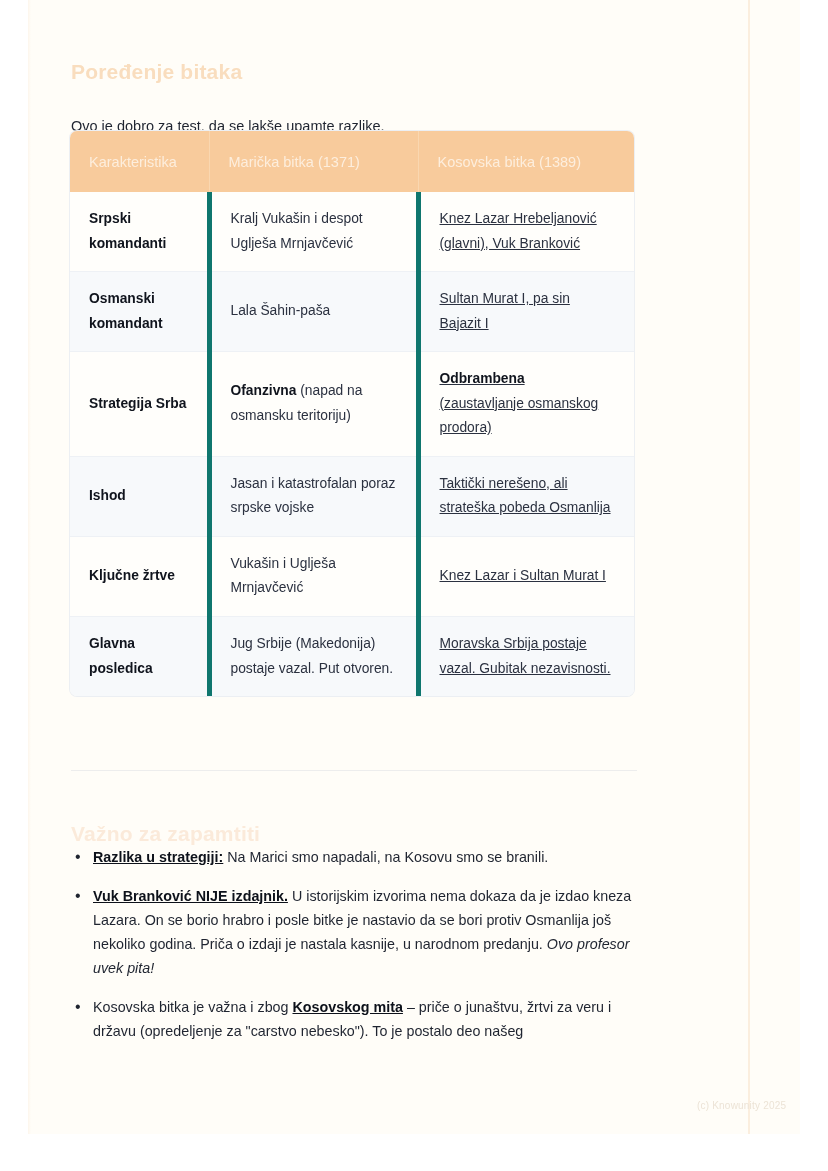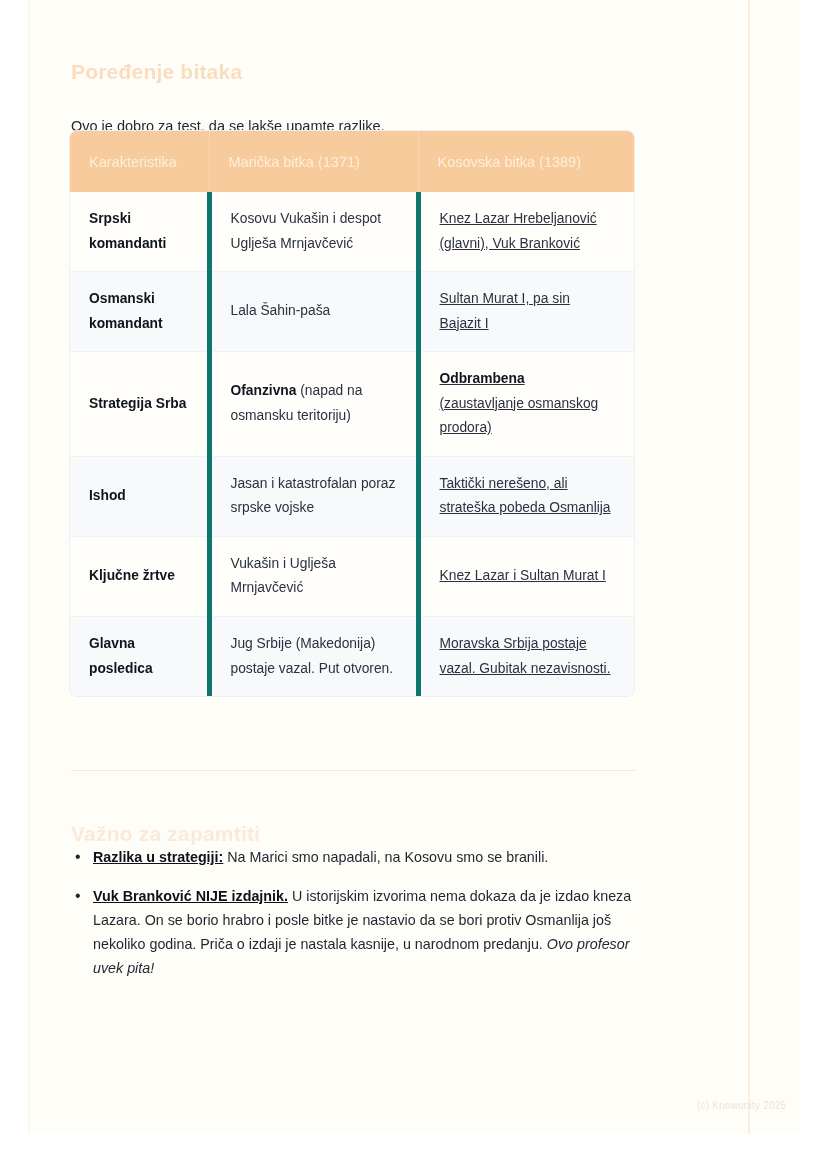--- a/index.html
+++ b/index.html
@@ -221,21 +221,21 @@
         <tr>
           <th>Karakteristika</th>
           <th>Marička bitka (1371)</th>
           <th>Kosovska bitka (1389)</th>
         </tr>
       </thead>
       <tbody>
 
         <tr>
           <td class="key">Srpski komandanti</td>
-          <td>Kosovu Vukašin i despot Uglješa Mrnjavčević</td>
+          <td>Kralj Vukašin i despot Uglješa Mrnjavčević</td>
           <td>Knez Lazar Hrebeljanović (glavni), Vuk Branković</td>
         </tr>
 
         <tr>
           <td class="key">Osmanski komandant</td>
           <td>Lala Šahin-paša</td>
           <td>Sultan Murat I, pa sin Bajazit I</td>
         </tr>
 
         <tr>
@@ -269,18 +269,19 @@
   <div class="divider"></div>
 
   <h2 class="h-section" id="heading-important">Važno za zapamtiti</h2>
 
   <ul class="bullets">
     <li><b>Razlika u strategiji:</b><span> Na Marici smo napadali, na Kosovu smo se branili.</span></li>
 
     <li><b>Vuk Branković NIJE izdajnik.</b><span> U istorijskim izvorima nema dokaza da je izdao kneza Lazara. On se borio hrabro i posle bitke je nastavio da se bori protiv Osmanlija još nekoliko godina. Priča o izdaji je nastala kasnije, u narodnom predanju. </span><i>Ovo profesor uvek pita!</i></li>
 
 
+    <li><span>Kosovska bitka je važna i zbog </span><b>Kosovskog mita</b><span> – priče o junaštvu, žrtvi za veru i državu (opredeljenje za "carstvo nebesko"). To je postalo deo našeg</span></li>
   </ul>
 
   <div class="watermark">(c) Knowunity 2025</div>
 
   <div class="bottom-band"></div>
 </div>
 
 </body></html>

